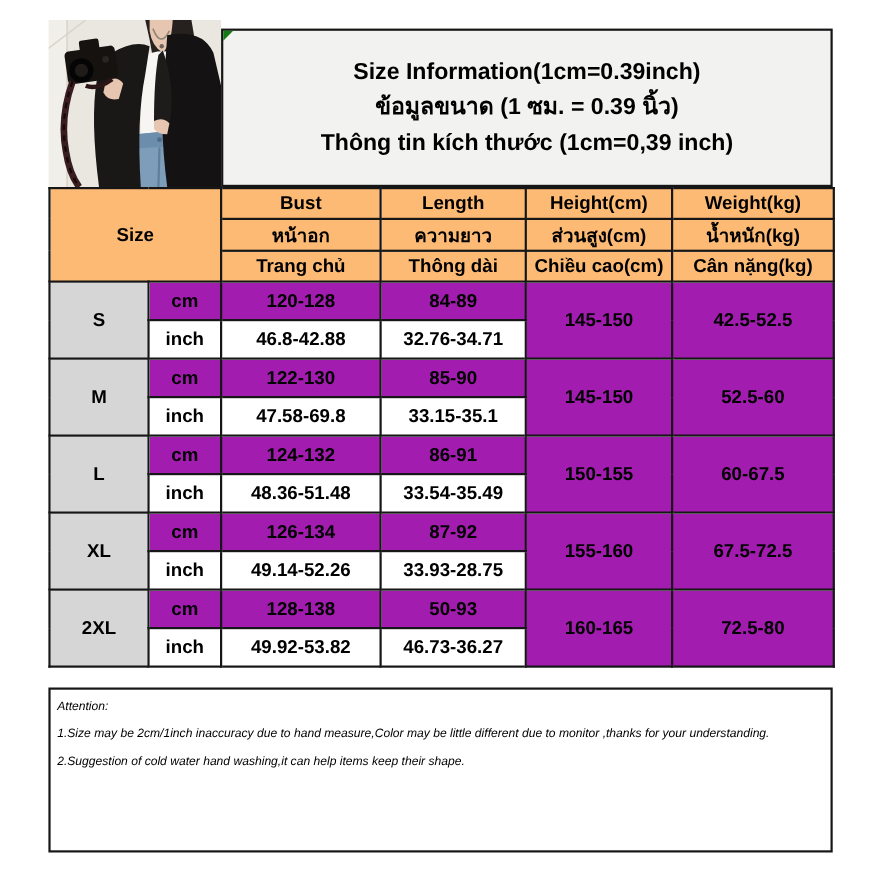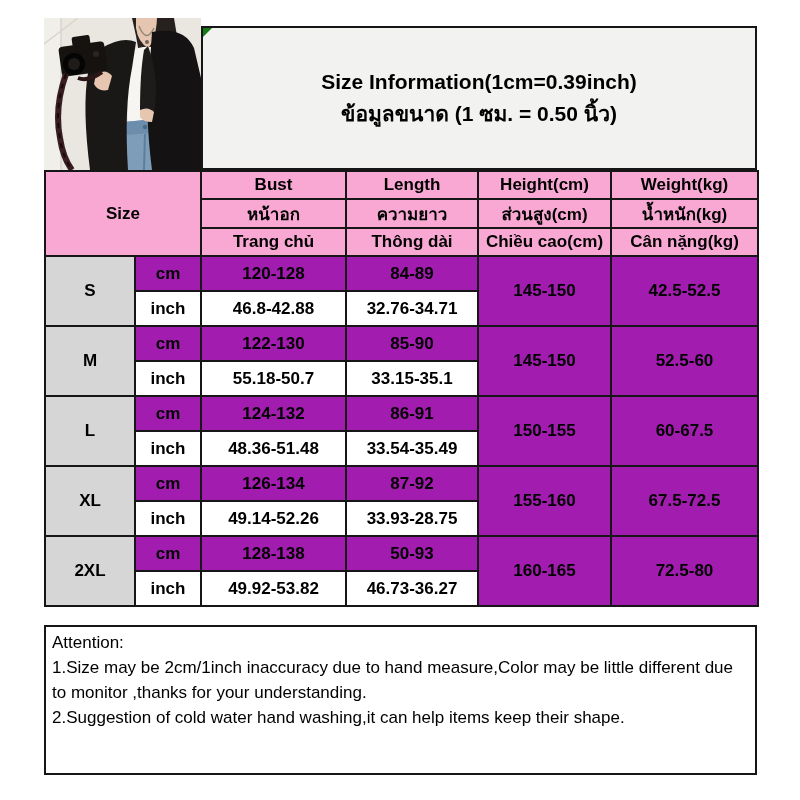--- a/index.html
+++ b/index.html
@@ -38,38 +38,39 @@
     border-collapse:collapse;
     table-layout:fixed;
   }
   table.size-table td{
     border:2px solid #161616;
     text-align:center;vertical-align:middle;
     font-weight:bold;font-size:17px;
     padding:0;
     overflow:hidden;
   }
-  tr.hrow td{height:26px;background:#f9a8d4;}
+  tr.hrow td{height:26px;background:#fdba74;}
   tr.drow td{height:33px;}
   td.size-span{background:#d6d6d6;font-size:19px;}
   td.size-letter{background:#d6d6d6;font-size:18px;}
   td.cm-bg{background:#a21caf;}
   td.white-bg{background:#ffffff;}
   
   col.c-size{width:90px;} col.c-unit{width:66px;}
   col.c-bust{width:145px;} col.c-len{width:132px;}
   col.c-hgt{width:133px;} col.c-wgt{width:147px;}
   
   .attention{
     position:absolute;left:44px;top:625px;width:713px;height:150px;
     border:2px solid #161616;
     box-sizing:border-box;
     background:#ffffff;
-    font-size:17px;line-height:25px;
+    font-size:11px;line-height:25px;
     padding:3px 6px;
+    font-style:italic;
   }
   .attention p{margin:0;}
 </style>
 </head>
 <body>
 
 <div class="page">
 
   <div class="photo">
     <svg viewBox="0 0 157 152">
@@ -110,21 +111,22 @@
 
       <path d="M22 56 Q10 90 16 120 Q19 140 28 152" fill="none" stroke="#391d20" stroke-width="6"></path>
       <path d="M22 56 Q10 90 16 120 Q19 140 28 152" fill="none" stroke="#15090b" stroke-width="2" stroke-dasharray="5 5"></path>
       <path d="M58 54 Q44 64 34 60" fill="none" stroke="#2b1517" stroke-width="4"></path>
     </svg>
   </div>
 
   <div class="title-box">
     <span class="corner-marker"></span>
     <div class="tl">Size Information(1cm=0.39inch)</div>
-    <div class="tl">ข้อมูลขนาด (1 ซม. = 0.50 นิ้ว)</div>
+    <div class="tl">ข้อมูลขนาด (1 ซม. = 0.39 นิ้ว)</div>
+    <div class="tl">Thông tin kích thước (1cm=0,39 inch)</div>
   </div>
 
   <table class="size-table">
     <colgroup>
       <col class="c-size">
         <col class="c-unit">
         <col class="c-bust">
       <col class="c-len">
         <col class="c-hgt">
         <col class="c-wgt">
@@ -168,21 +170,21 @@
       <tr class="drow">
         <td class="size-letter" rowspan="2">M</td>
         <td class="cm-bg">cm</td>
         <td class="cm-bg">122-130</td>
         <td class="cm-bg">85-90</td>
         <td class="cm-bg" rowspan="2">145-150</td>
         <td class="cm-bg" rowspan="2">52.5-60</td>
       </tr>
       <tr class="drow">
         <td class="white-bg">inch</td>
-        <td class="white-bg">55.18-50.7</td>
+        <td class="white-bg">47.58-69.8</td>
         <td class="white-bg">33.15-35.1</td>
       </tr>
 
       <tr class="drow">
         <td class="size-letter" rowspan="2">L</td>
         <td class="cm-bg">cm</td>
         <td class="cm-bg">124-132</td>
         <td class="cm-bg">86-91</td>
         <td class="cm-bg" rowspan="2">150-155</td>
         <td class="cm-bg" rowspan="2">60-67.5</td>

